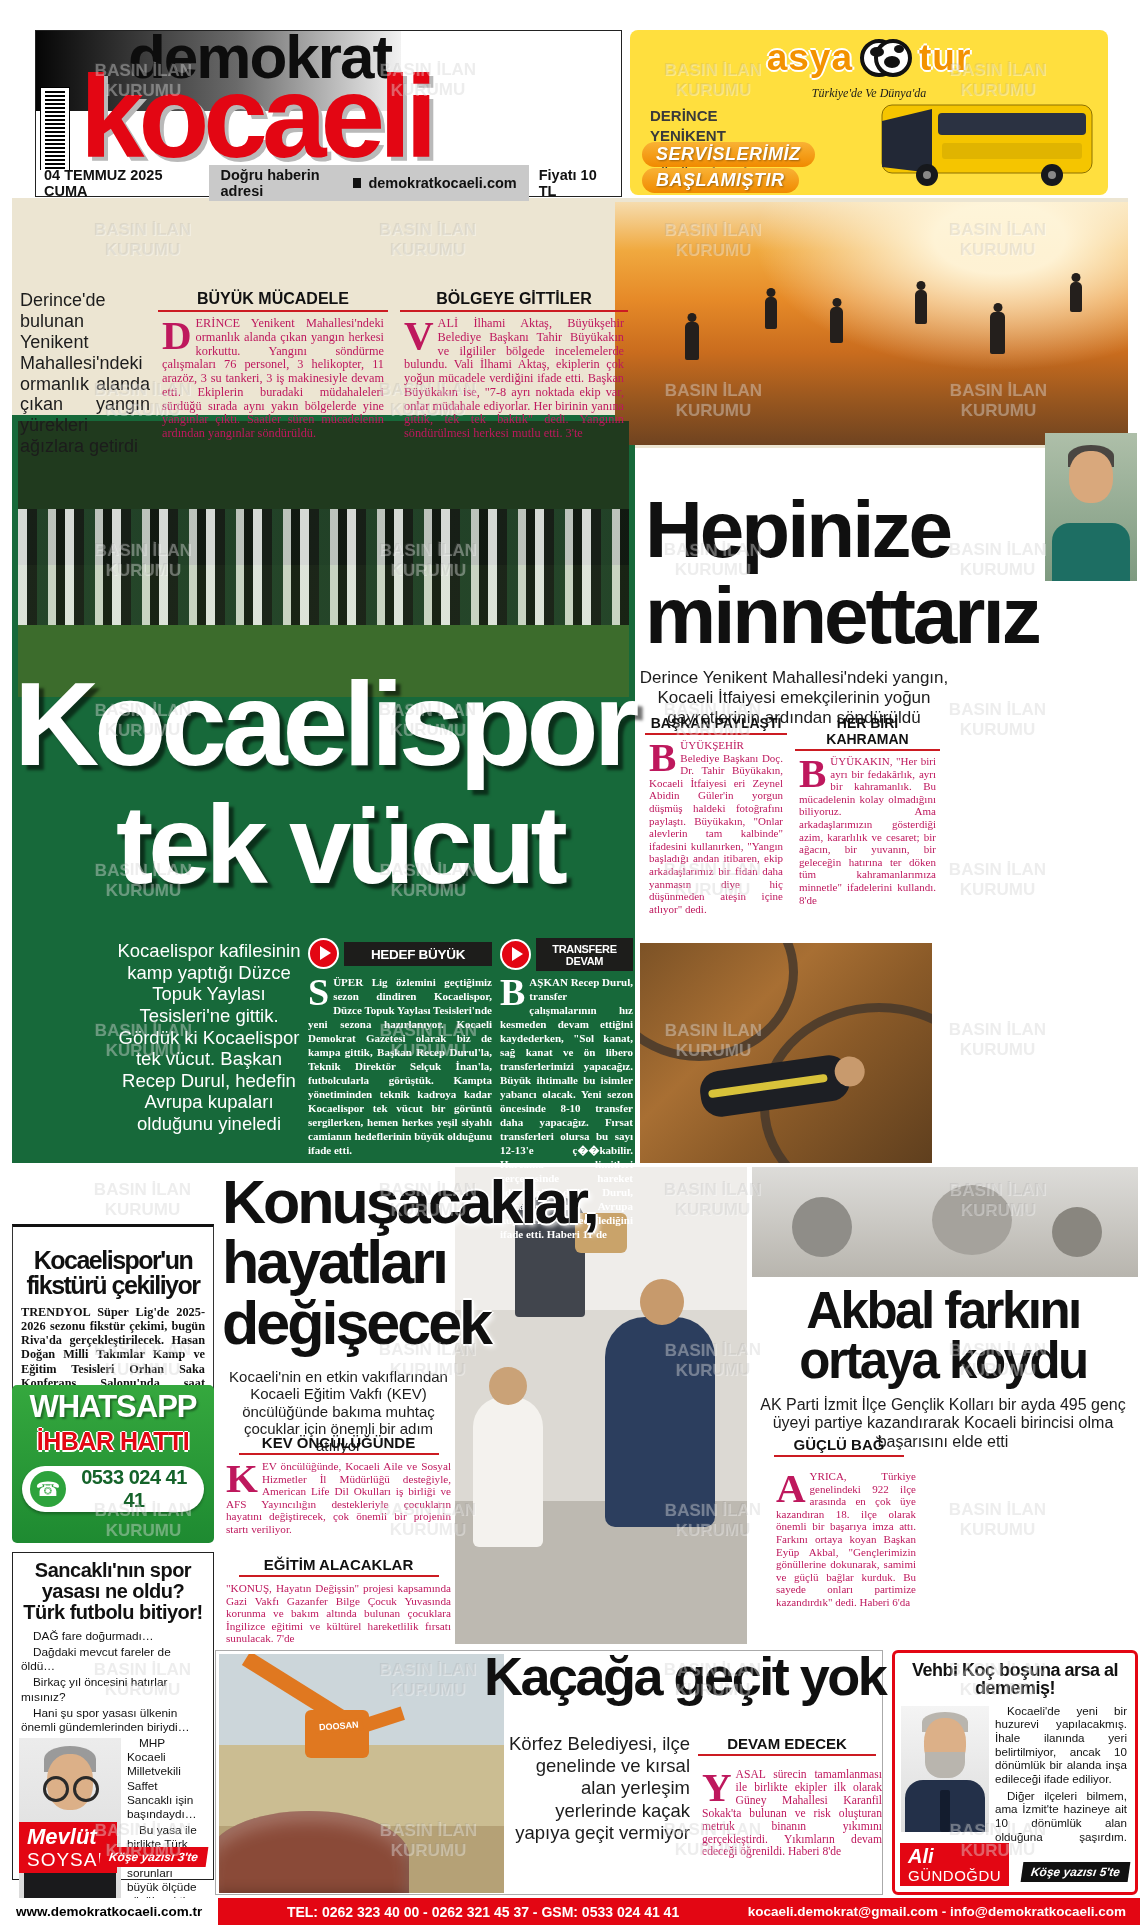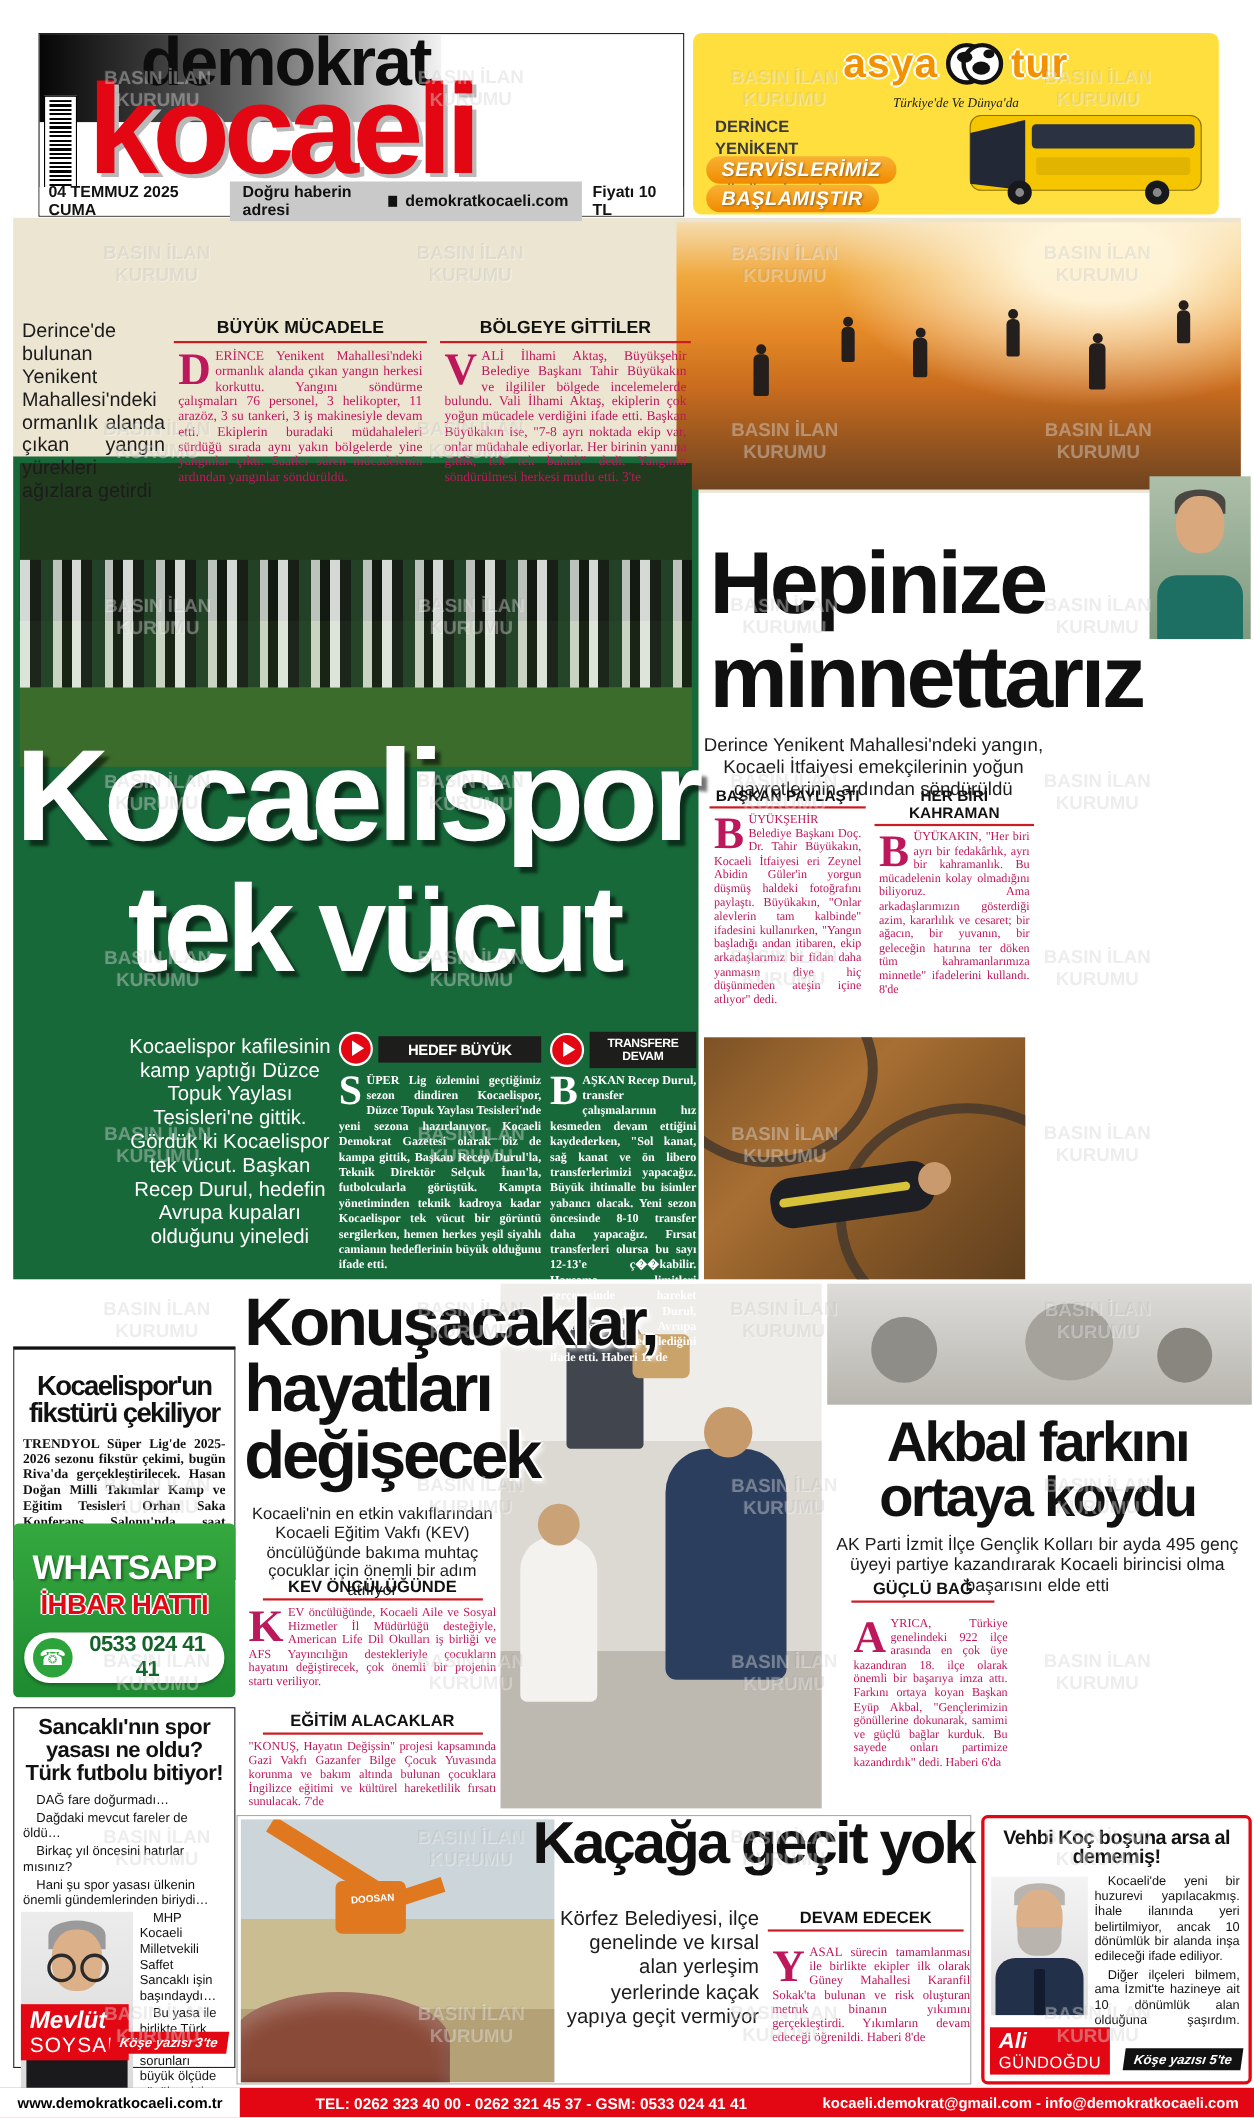--- a/index.html
+++ b/index.html
@@ -93,21 +93,21 @@
   .play::after{content:"";position:absolute;left:10px;top:6px;border-left:11px solid #fff;border-top:7px solid transparent;border-bottom:7px solid transparent;}
   .pbanner{background:#1d1d1b;color:#fff;font-weight:bold;font-size:13.5px;letter-spacing:-0.3px;padding:5px 0 4px;text-align:center;flex:1;}
   
   .minn-hl1{left:645px;top:492px;font-size:80px;letter-spacing:-3px;}
   .minn-hl2{left:645px;top:578px;font-size:80px;letter-spacing:-3px;}
   .minn-deck{left:638px;top:668px;width:312px;font-size:17px;line-height:1.18;text-align:center;}
   
   .fikstur{left:12px;top:1224px;width:202px;height:212px;background:#fff;border:1px solid #333;border-top:3px solid #111;box-sizing:border-box;padding:19px 8px;z-index:5;}
   .fik-hl{font-size:25px;font-weight:bold;letter-spacing:-1.5px;text-align:center;line-height:1;margin:2px 0 7px;}
   .fik-body{font-family:"Liberation Serif",serif;font-weight:bold;font-size:12.3px;line-height:1.15;text-align:justify;}
-  .wapp{left:12px;top:1385px;width:202px;height:158px;background:linear-gradient(180deg,#35a83e,#1e8a31);border-radius:5px;z-index:5;text-align:center;box-sizing:border-box;padding-top:22px;}
+  .wapp{left:12px;top:1385px;width:202px;height:158px;background:linear-gradient(180deg,#35a83e,#1e8a31);border-radius:5px;z-index:5;text-align:center;box-sizing:border-box;padding-top:4px;}
   .wapp-1{color:#fff;font-weight:bold;font-size:31px;letter-spacing:-1px;text-shadow:2px 2px 2px rgba(0,0,0,.35);}
   .wapp-2{color:#e30613;font-weight:bold;font-size:25px;letter-spacing:-0.5px;margin-top:2px;
           text-shadow:1.5px 0 0 #fff,-1.5px 0 0 #fff,0 1.5px 0 #fff,0 -1.5px 0 #fff;}
   .wpill{margin:10px 10px 0;background:#fff;border-radius:26px;height:46px;display:flex;align-items:center;gap:6px;padding:0 8px;box-shadow:0 2px 3px rgba(0,0,0,.3);}
   .wicon{width:36px;height:36px;border-radius:50%;background:#2da33c;color:#fff;font-size:20px;display:flex;align-items:center;justify-content:center;flex:none;}
   .wnum{color:#14632a;font-weight:bold;font-size:20px;letter-spacing:-0.5px;}
   .soysal{left:12px;top:1552px;width:202px;height:328px;background:#fff;border:1px solid #222;box-sizing:border-box;padding:7px 8px;z-index:5;}
   .soy-hl{font-size:20px;font-weight:bold;text-align:center;line-height:1.05;letter-spacing:-0.5px;margin-bottom:6px;}
   .soy-body p{margin:0 0 2px;font-size:11.8px;line-height:1.2;text-indent:12px;}
   .colphoto{float:left;width:102px;height:186px;margin:2px 6px 0 -2px;background:linear-gradient(180deg,#ececec,#d8d8d8);position:relative;overflow:hidden;}

